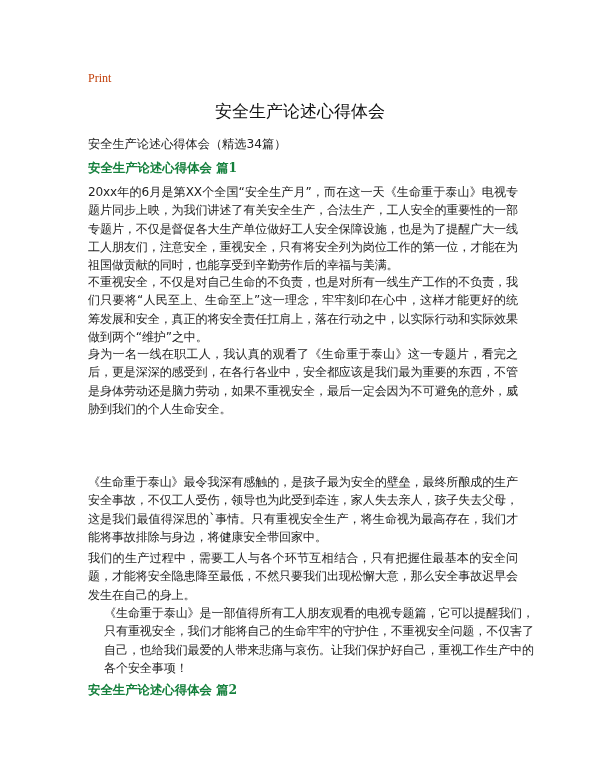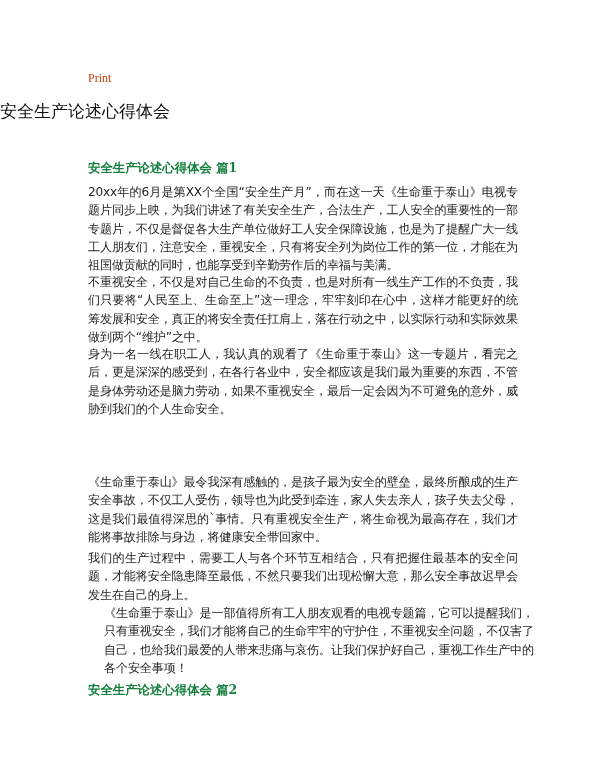--- a/index.html
+++ b/index.html
@@ -1,29 +1,30 @@
 <!DOCTYPE html>
 <html><head>
   <meta charset="utf-8">
   <style>
     html, body { margin: 0; padding: 0; background: #ffffff; }
     body { width: 600px; height: 776px; overflow: hidden; position: relative; color: #1a1a1a; }
     .page { position: absolute; left: 0; top: 0; width: 600px; height: 776px; }
     .print { position: absolute; left: 88px; top: 71px; font-family: "Liberation Serif", serif; font-size: 12px; color: #c2410c; }
-    .title { position: absolute; left: 0; width: 600px; top: 100px; text-align: left; font-family: Liberation Mono, monospace; font-size: 17px; color: #111; }
+    .title { position: absolute; left: 0; width: 600px; top: 100px; text-align: center; font-family: Liberation Mono, monospace; font-size: 17px; color: #111; }
     .subtitle { position: absolute; left: 88px; top: 136px; font-family: "DejaVu Sans", sans-serif; font-size: 12.2px; color: #222; }
     .section-heading { position: absolute; left: 88px; font-family: "DejaVu Serif", serif; font-weight: bold; font-size: 12.4px; color: #15803d; }
     .para { position: absolute; left: 88px; width: 430px; font-family: "DejaVu Sans", sans-serif; font-size: 12.1px; line-height: 18.3px; color: #222; text-align: justify; letter-spacing: -0.15px; }
   </style>
 </head>
 <body>
 
 <div class="page">
   <div class="print">Print</div>
   <div class="title">安全生产论述心得体会</div>
+  <div class="subtitle">安全生产论述心得体会（精选34篇）</div>
 
   <div class="section-heading" style="top:160px;">安全生产论述心得体会 篇1</div>
 
   <div class="para" style="top:183px;">20xx年的6月是第XX个全国“安全生产月”，而在这一天《生命重于泰山》电视专题片同步上映，为我们讲述了有关安全生产，合法生产，工人安全的重要性的一部专题片，不仅是督促各大生产单位做好工人安全保障设施，也是为了提醒广大一线工人朋友们，注意安全，重视安全，只有将安全列为岗位工作的第一位，才能在为祖国做贡献的同时，也能享受到辛勤劳作后的幸福与美满。</div>
   <div class="para" style="top:273px;">不重视安全，不仅是对自己生命的不负责，也是对所有一线生产工作的不负责，我们只要将“人民至上、生命至上”这一理念，牢牢刻印在心中，这样才能更好的统筹发展和安全，真正的将安全责任扛肩上，落在行动之中，以实际行动和实际效果做到两个“维护”之中。</div>
   <div class="para" style="top:345px;">身为一名一线在职工人，我认真的观看了《生命重于泰山》这一专题片，看完之后，更是深深的感受到，在各行各业中，安全都应该是我们最为重要的东西，不管是身体劳动还是脑力劳动，如果不重视安全，最后一定会因为不可避免的意外，威胁到我们的个人生命安全。</div>
   <div class="para" style="top:473px;">《生命重于泰山》最令我深有感触的，是孩子最为安全的壁垒，最终所酿成的生产安全事故，不仅工人受伤，领导也为此受到牵连，家人失去亲人，孩子失去父母，这是我们最值得深思的`事情。只有重视安全生产，将生命视为最高存在，我们才能将事故排除与身边，将健康安全带回家中。</div>
   <div class="para" style="top:549px;">我们的生产过程中，需要工人与各个环节互相结合，只有把握住最基本的安全问题，才能将安全隐患降至最低，不然只要我们出现松懈大意，那么安全事故迟早会发生在自己的身上。</div>
   <div class="para" style="top:604px;margin-left:16px;">《生命重于泰山》是一部值得所有工人朋友观看的电视专题篇，它可以提醒我们，只有重视安全，我们才能将自己的生命牢牢的守护住，不重视安全问题，不仅害了自己，也给我们最爱的人带来悲痛与哀伤。让我们保护好自己，重视工作生产中的各个安全事项！</div>
 

